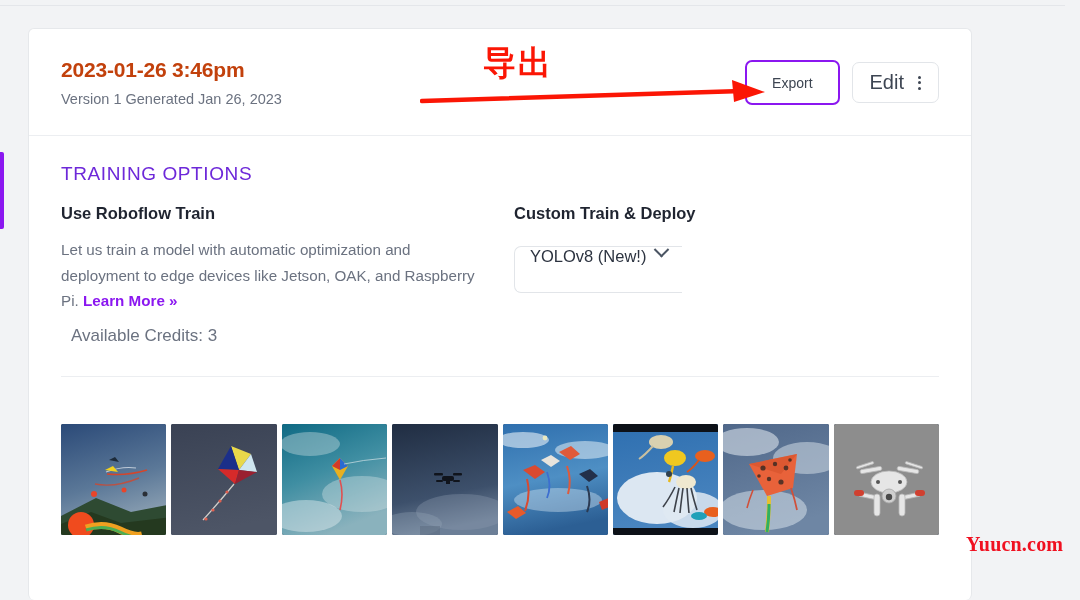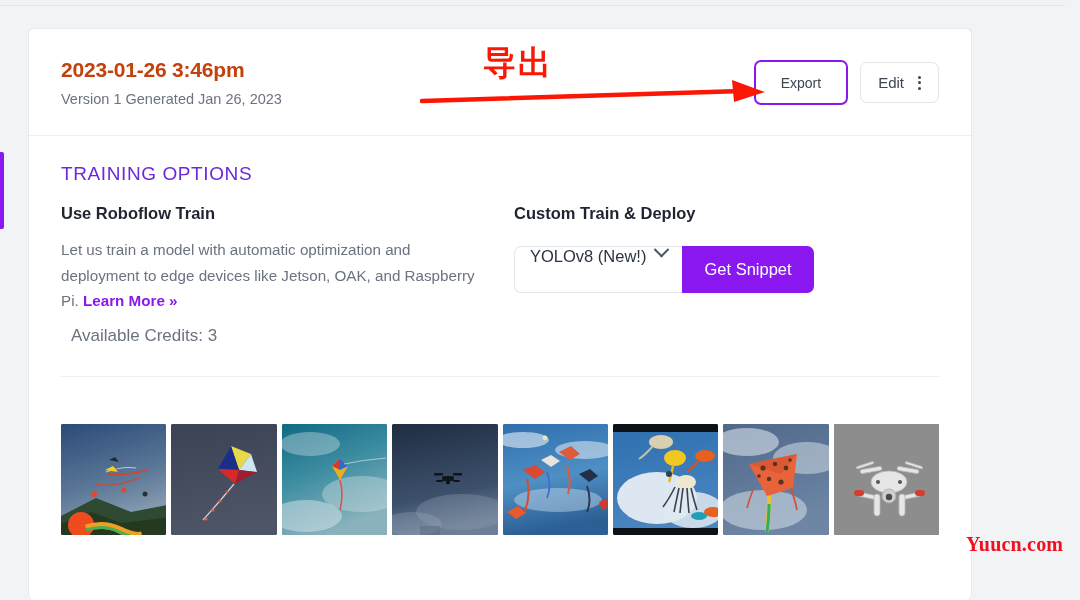--- a/index.html
+++ b/index.html
@@ -85,21 +85,21 @@
     cursor: pointer;
   }
   .btn-edit {
     height: 41px;
     padding: 12px 17px;
     display: flex; align-items: center; justify-content: center;
     gap: 14px;
     background: #ffffff;
     border: 1px solid #e2e5e9;
     border-radius: 7px;
-    font-size: 15px;
+    font-size: 20px;
     color: #3d4552;
     cursor: pointer;
   }
   .kebab {
     display: flex; flex-direction: column; gap: 2.5px;
     align-items: center;
   }
   .kebab i {
     display: block; width: 3px; height: 3px;
     border-radius: 50%;
@@ -294,21 +294,20 @@
           <div class="credits">Available Credits: 3</div>
         </div>
 
         <div class="col">
           <div class="col-title">Custom Train &amp; Deploy</div>
           <div class="snippet-row">
             <div class="model-select">
               <span>YOLOv8 (New!)</span>
               <span class="chev"></span>
             </div>
-            <button class="btn-snippet">Get Snippet</button>
           </div>
         </div>
 
       </div>
 
       <div class="divider"></div>
     </div>
 
     <div class="images-section">
       <div class="thumbs">

